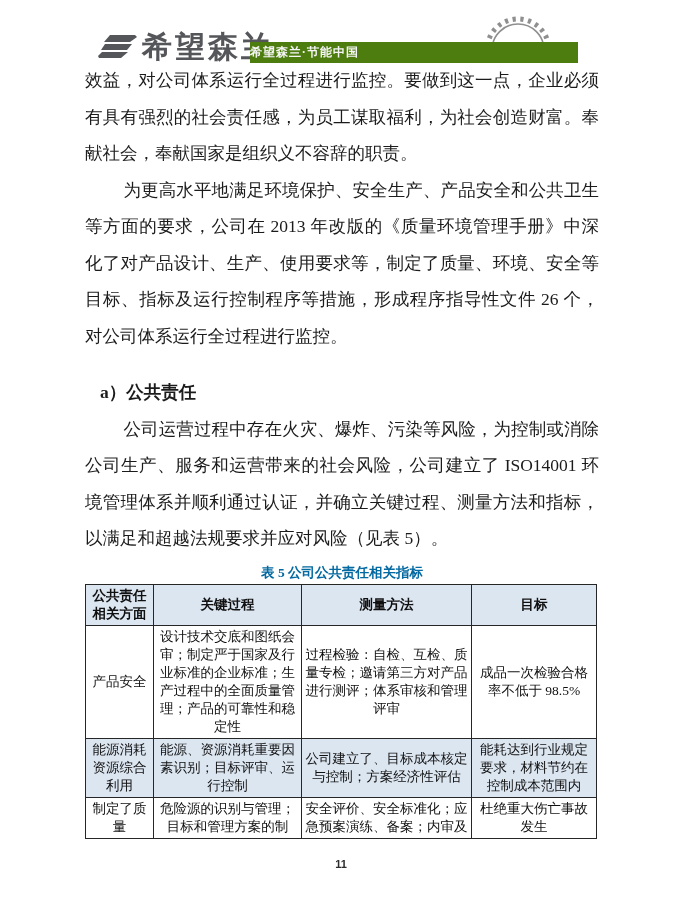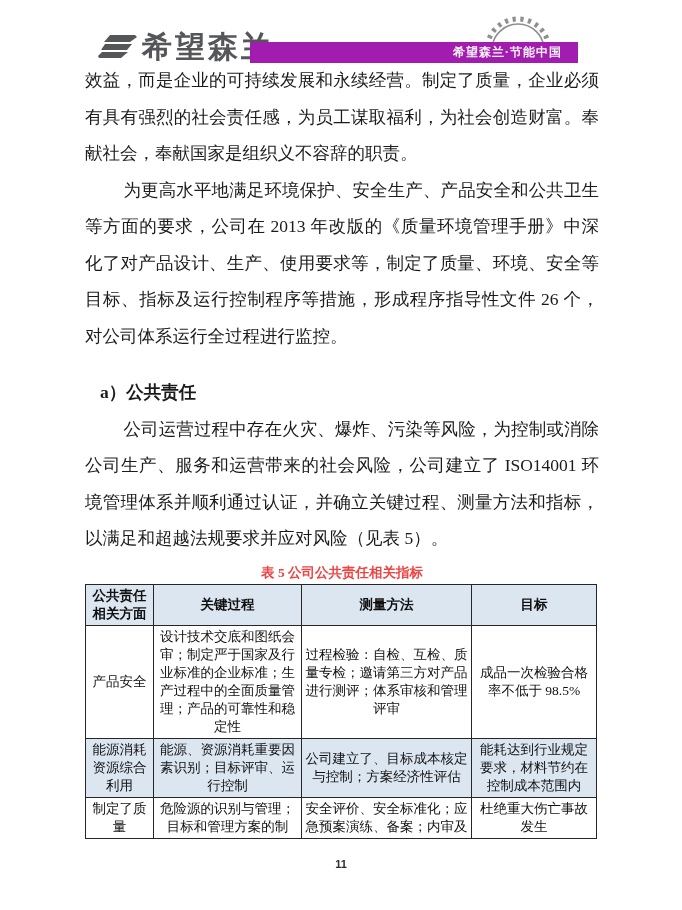--- a/index.html
+++ b/index.html
@@ -10,36 +10,36 @@
   
   .hdr{position:absolute;left:0;top:0;width:682px;height:70px;}
   .logo-icon{position:absolute;left:98px;top:33px;width:40px;height:27px;}
   .logo-text{
     position:absolute;left:142px;top:27px;font-family:"Liberation Sans","DejaVu Sans",sans-serif;
     font-size:30px;font-weight:bold;color:#55565a;letter-spacing:3px;white-space:nowrap;
   }
   .gear-clip{position:absolute;left:478px;top:8px;width:84px;height:36px;overflow:hidden;}
   .gear-clip svg{position:absolute;left:2px;top:4px;}
   .banner{
-    position:absolute;left:250px;top:42px;width:328px;height:21px;background:#a21caf;
-    display:flex;align-items:center;justify-content:flex-end;
+    position:absolute;left:250px;top:42px;width:328px;height:21px;background:#4d7c0f;
+    display:flex;align-items:center;
   }
   .banner-text{
     font-family:"Liberation Sans","DejaVu Sans",sans-serif;font-size:12px;font-weight:bold;
     color:#f5f5f5;letter-spacing:1px;padding-right:16px;white-space:nowrap;
   }
   
   main{position:absolute;left:85px;top:62px;width:514px;}
   main p{margin:0;font-size:17.5px;line-height:36.5px;text-align:justify;}
   p.indent{text-indent:2.2em;}
   p.sec-heading{font-weight:bold;text-indent:0.85em;margin-top:20px;}
   
   .tbl-caption{
     text-align:center;font-weight:bold;font-size:13.5px;line-height:17px;
-    margin:7px 0 3px 0;color:#ef4444;
+    margin:7px 0 3px 0;color:#0369a1;
   }
   table.resp{border-collapse:collapse;width:511px;table-layout:fixed;}
   table.resp th,table.resp td{
     border:1px solid #262626;font-size:13.5px;line-height:18px;padding:2px 3px;
     text-align:center;vertical-align:middle;color:#101010;word-break:break-all;
   }
   table.resp th{background:#dce6f1;font-weight:bold;}
   tr.hl td{background:#dce6f1;}
   
   .footer{
@@ -68,21 +68,21 @@
         <circle cx="38" cy="38" r="26" fill="#ffffff" stroke="#8f8f8f" stroke-width="1.6"></circle>
       </svg>
     </div>
 
     <div class="banner">
       <span class="banner-text">希望森兰·节能中国</span>
     </div>
   </div>
 
   <main>
-    <p>效益，而是企业的可持续发展和永续经营。制定了质量，企业必须有具有强烈的社会责任感，为员工谋取福利，为社会创造财富。奉献社会，奉献国家是组织义不容辞的职责。</p>
+    <p>效益，对公司体系运行全过程进行监控。要做到这一点，企业必须有具有强烈的社会责任感，为员工谋取福利，为社会创造财富。奉献社会，奉献国家是组织义不容辞的职责。</p>
     <p class="indent">为更高水平地满足环境保护、安全生产、产品安全和公共卫生等方面的要求，公司在 2013 年改版的《质量环境管理手册》中深化了对产品设计、生产、使用要求等，制定了质量、环境、安全等目标、指标及运行控制程序等措施，形成程序指导性文件 26 个，对公司体系运行全过程进行监控。</p>
     <p class="sec-heading">a）公共责任</p>
     <p class="indent">公司运营过程中存在火灾、爆炸、污染等风险，为控制或消除公司生产、服务和运营带来的社会风险，公司建立了 ISO14001 环境管理体系并顺利通过认证，并确立关键过程、测量方法和指标，以满足和超越法规要求并应对风险（见表 5）。</p>
 
     <div class="tbl-caption">表 5  公司公共责任相关指标</div>
 
     <table class="resp">
       <colgroup>
         <col style="width:68px">
           <col style="width:148px">

